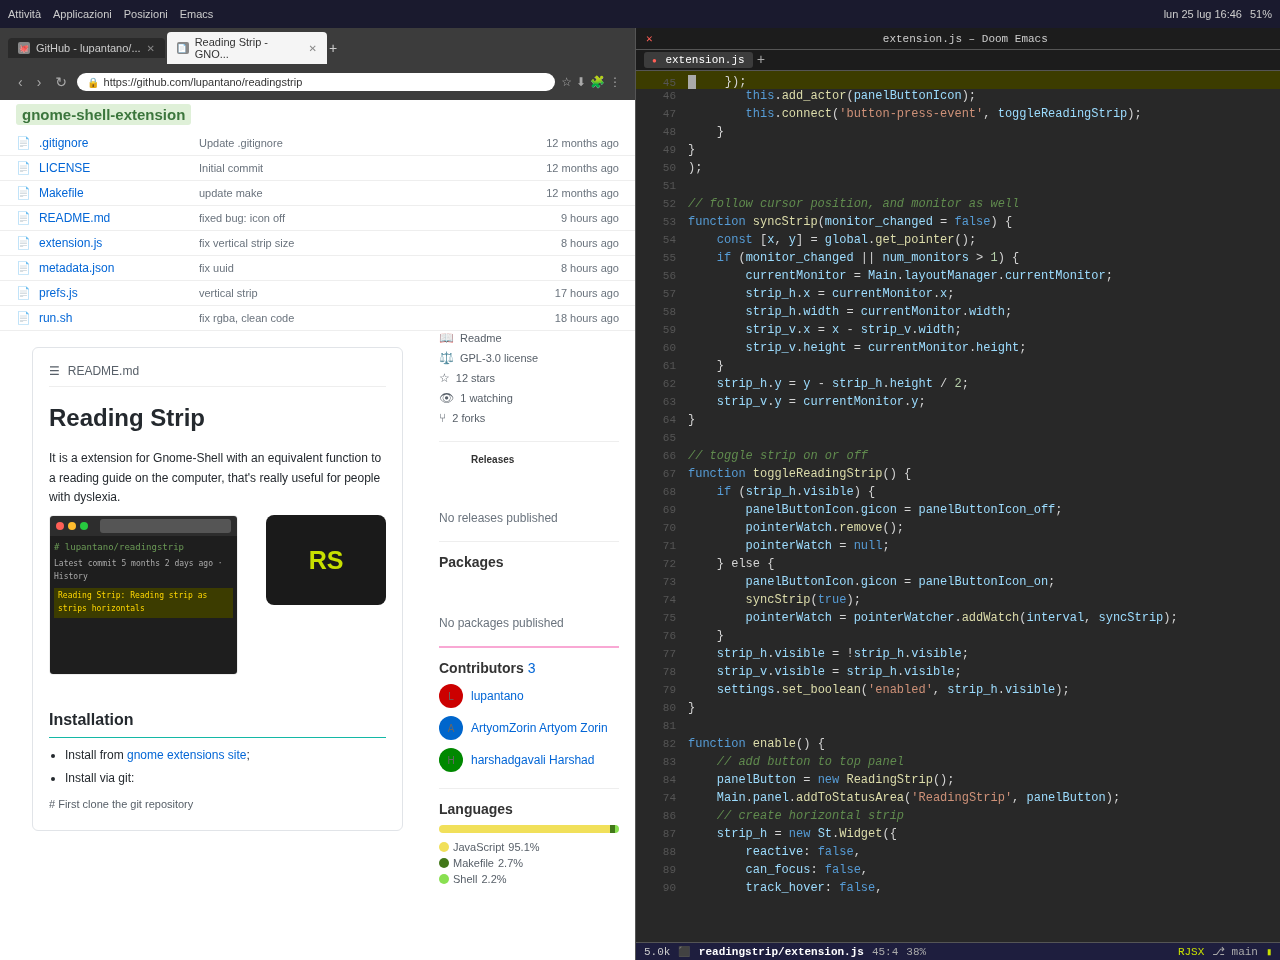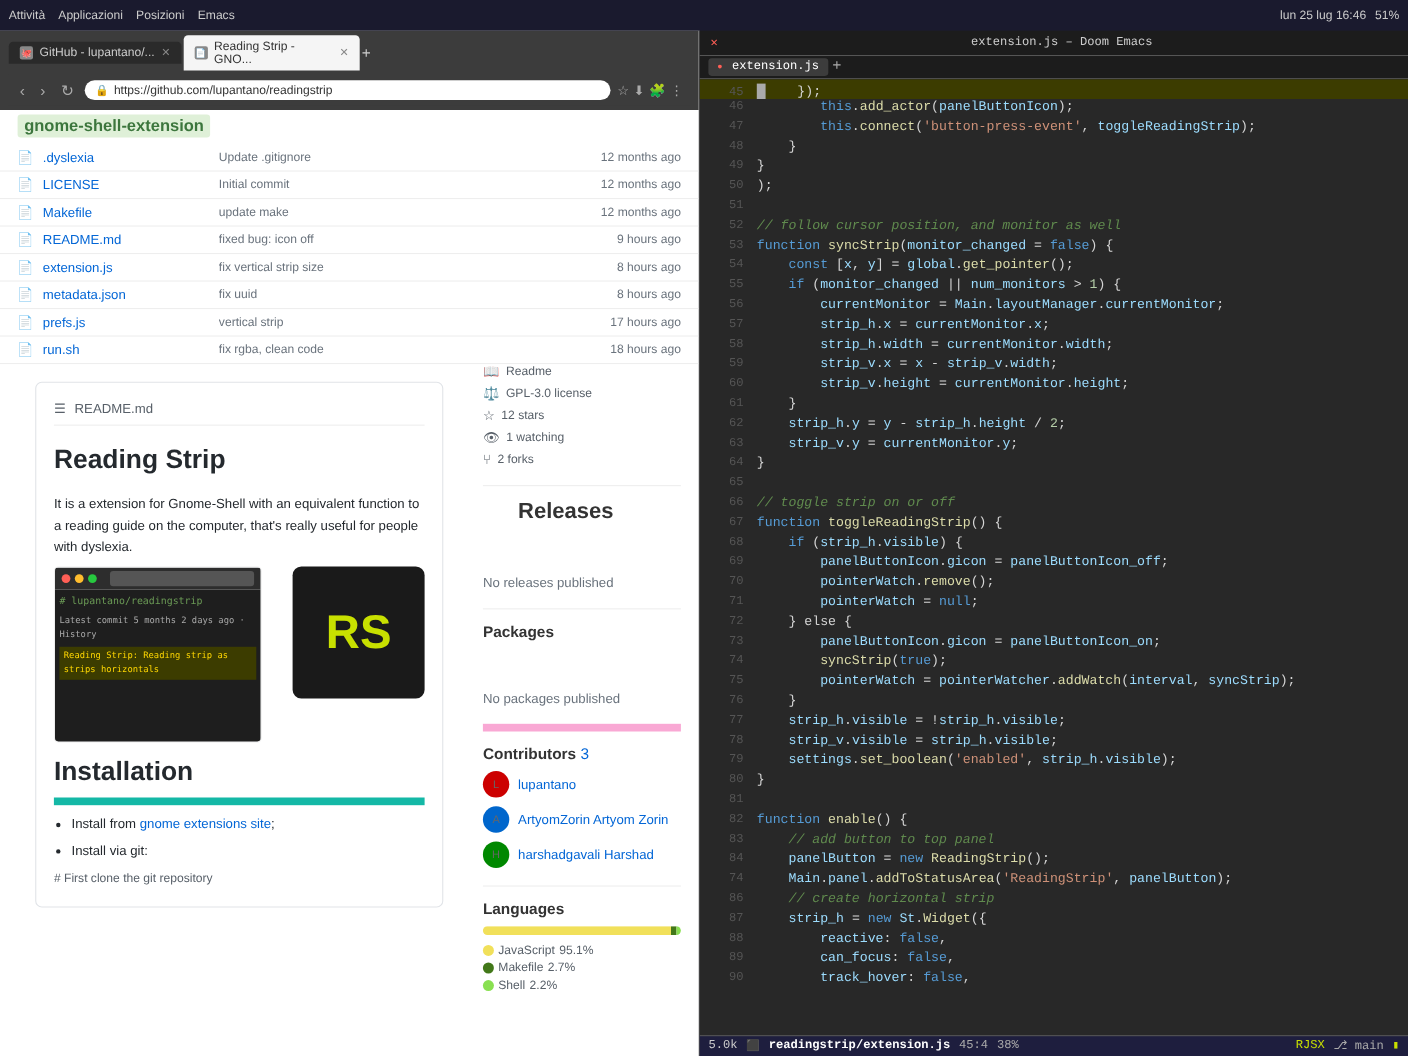--- a/index.html
+++ b/index.html
@@ -124,27 +124,27 @@
     .badge {
       background: #dff0d8; color: #3c763d; border-radius: 3px; padding: 2px 6px; font-size: 15px; font-weight: bold;
     }
 
     .sidebar-section { margin-bottom: 16px; font-size: 12px; }
     .sidebar-item { display: flex; align-items: center; gap: 6px; margin-bottom: 6px; color: #586069; font-size: 11px; }
     .sidebar-icon { color: #586069; font-size: 12px; }
 
     
     .releases-section { margin-top: 16px; padding-top: 12px; border-top: 1px solid #eee; }
-    .releases-title { font-weight: 600; font-size: 20px; margin-bottom: 6px; padding-left: 32px; }
+    .releases-title { font-weight: 600; font-size: 10px; margin-bottom: 6px; padding-left: 32px; }
     .releases-empty { color: #6a737d; font-size: 12px; margin-top: 46px; }
 
     .packages-section { margin-top: 16px; padding-top: 12px; border-top: 1px solid #eee; }
     .packages-title { font-weight: 600; font-size: 14px; margin-bottom: 6px; }
 
-    .contributors-section { margin-top: 16px; padding-top: 12px; border-top: 7px solid #f9a8d4; }
+    .contributors-section { margin-top: 16px; padding-top: 12px; border-top: 2px solid #f9a8d4; }
     .contributors-title { font-weight: 600; font-size: 14px; margin-bottom: 8px; }
     .contributor { display: flex; align-items: center; gap: 8px; margin-bottom: 8px; font-size: 12px; }
     .contributor-avatar { width: 24px; height: 24px; border-radius: 50%; background: #ddd; overflow: hidden; display: flex; align-items: center; justify-content: center; font-size: 10px; color: #666; }
     .contributor-name { color: #0366d6; font-size: 12px; }
 
     .languages-section { margin-top: 16px; padding-top: 12px; border-top: 1px solid #eee; }
     .languages-title { font-weight: 600; font-size: 14px; margin-bottom: 8px; }
     .lang-bar { height: 8px; border-radius: 4px; overflow: hidden; display: flex; margin-bottom: 8px; }
     .lang-bar-js { background: #f1e05a; }
     .lang-bar-makefile { background: #427819; }
@@ -152,26 +152,26 @@
     .lang-item { display: flex; align-items: center; gap: 4px; font-size: 11px; color: #586069; margin-bottom: 4px; }
     .lang-dot { width: 10px; height: 10px; border-radius: 50%; display: inline-block; }
 
     
     .readme-section { margin: 16px; padding: 16px; border: 1px solid #e1e4e8; border-radius: 6px; }
     .readme-header { display: flex; align-items: center; gap: 8px; padding-bottom: 8px; border-bottom: 1px solid #eee; margin-bottom: 12px; font-size: 12px; color: #586069; }
     .readme-title { font-size: 24px; font-weight: 600; margin-bottom: 12px; color: #24292e; }
     .readme-body { font-size: 12px; line-height: 1.6; color: #24292e; }
     .readme-body p { margin-bottom: 8px; }
     .readme-body a { color: #0366d6; }
-    .readme-body h2 { font-size: 24px; margin: 8px 0 8px; border-bottom: 7px solid #14b8a6; padding-bottom: 4px; }
+    .readme-body h2 { font-size: 16px; margin: 32px 0 8px; border-bottom: 1px solid #14b8a6; padding-bottom: 4px; }
     .readme-body ul { margin-left: 16px; margin-bottom: 8px; }
     .readme-body li { margin-bottom: 4px; }
 
     .readme-image-placeholder {
-      width: 120px; height: 120px; background: #1a1a1a; border-radius: 8px; display: flex; align-items: center; justify-content: center; color: #c8e000; font-size: 43px; font-weight: bold; float: right; margin: 0 0 12px 16px;
+      width: 120px; height: 90px; background: #1a1a1a; border-radius: 8px; display: flex; align-items: center; justify-content: center; color: #c8e000; font-size: 25px; font-weight: bold; float: right; margin: 0 0 12px 16px;
     }
 
     
     .emacs-panel {
       flex: 1;
       background: #282828;
       display: flex;
       flex-direction: column;
       font-family: 'Courier New', monospace;
       font-size: 12px;
@@ -326,21 +326,21 @@
 
     <div class="github-content">
 
       <div class="file-table">
         <div style="padding: 6px 16px; margin-bottom: 2px;">
           <span class="badge">gnome-shell-extension</span>
         </div>
 
         <div class="file-row">
           <span class="file-icon">📄</span>
-          <span class="file-name">.dyslexia</span>
+          <span class="file-name">.gitignore</span>
           <span class="file-commit">Update .gitignore</span>
           <span class="file-time">12 months ago</span>
         </div>
         <div class="file-row">
           <span class="file-icon">📄</span>
           <span class="file-name">LICENSE</span>
           <span class="file-commit">Initial commit</span>
           <span class="file-time">12 months ago</span>
         </div>
         <div class="file-row">

